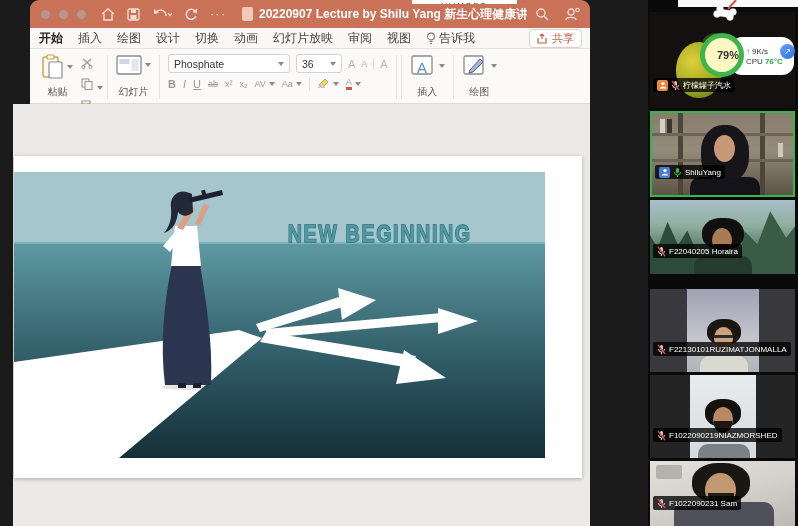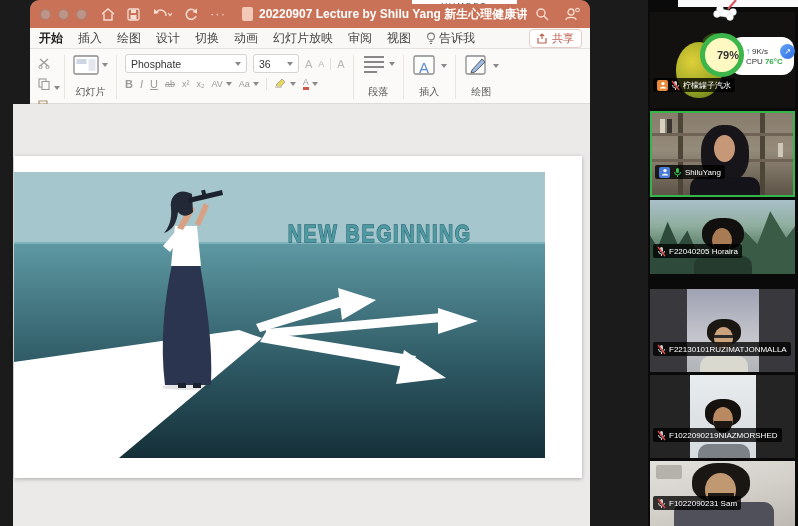--- a/index.html
+++ b/index.html
@@ -197,20 +197,31 @@
     <span class="share-btn">
       <svg width="11" height="11" viewBox="0 0 11 11">
           <path d="M1 5 V10 H9 V5" fill="none" stroke="#bf5f4e" stroke-width="1.2"></path>
           <path d="M5 6 V1 M5 1 L2.8 3.2 M5 1 L7.2 3.2" fill="none" stroke="#bf5f4e" stroke-width="1.2"></path>
         </svg>
       <span>共享</span>
     </span>
   </div>
 
   <div class="toolbar">
+    <div class="grp">
+      <div class="bigicon">
+        <svg width="22" height="26" viewBox="0 0 22 26">
+          <rect x="1" y="3" width="15" height="20" rx="2" fill="none" stroke="#c9a23c" stroke-width="1.4"></rect>
+          <rect x="5" y="1" width="7" height="4" rx="1" fill="#fff" stroke="#c9a23c" stroke-width="1.2"></rect>
+          <rect x="7" y="8" width="13" height="16" rx="1" fill="#fff" stroke="#8b8b8b" stroke-width="1.2"></rect>
+        </svg>
+        <span class="caret"></span>
+      </div>
+      <span class="lbl">粘贴</span>
+    </div>
     <div class="minicol">
       <span><svg width="13" height="11" viewBox="0 0 13 11">
             <line x1="2" y1="1" x2="10" y2="8" stroke="#9a9a9a" stroke-width="1.2"></line>
             <line x1="10" y1="1" x2="2" y2="8" stroke="#9a9a9a" stroke-width="1.2"></line>
             <circle cx="2.5" cy="9" r="1.6" fill="none" stroke="#9a9a9a"></circle>
             <circle cx="9.5" cy="9" r="1.6" fill="none" stroke="#9a9a9a"></circle>
           </svg></span>
       <span><svg width="13" height="12" viewBox="0 0 13 12">
             <rect x="1" y="1" width="7" height="8" fill="none" stroke="#9a9a9a" stroke-width="1.1"></rect>
             <rect x="4" y="3.5" width="7" height="8" fill="#fbfaf9" stroke="#9a9a9a" stroke-width="1.1"></rect>
@@ -264,32 +275,20 @@
         <span><svg width="13" height="11" viewBox="0 0 13 11">
               <path d="M2 8 L8 2 L11 5 L5 11 Z" fill="#e8d75a" stroke="#9a9a9a" stroke-width="0.8"></path>
               <rect x="1" y="9.5" width="7" height="1.5" fill="#cfcac4"></rect>
             </svg></span>
           <span class="caret" style="margin-left:-4px;"></span>
         <span class="fmt sm" style="border-bottom:3px solid #d05a4a;line-height:9px;">A</span>
           <span class="caret" style="margin-left:-4px;"></span>
       </div>
     </div>
     <div class="sep"></div>
-    <div class="grp">
-      <div class="bigicon">
-        <svg width="24" height="20" viewBox="0 0 24 20">
-          <line x1="2" y1="3" x2="22" y2="3" stroke="#6b6b6b" stroke-width="1.6"></line>
-          <line x1="2" y1="8" x2="22" y2="8" stroke="#6b6b6b" stroke-width="1.6"></line>
-          <line x1="2" y1="13" x2="22" y2="13" stroke="#6b6b6b" stroke-width="1.6"></line>
-          <line x1="2" y1="18" x2="15" y2="18" stroke="#6b6b6b" stroke-width="1.6"></line>
-        </svg>
-        <span class="caret"></span>
-      </div>
-      <span class="lbl">段落</span>
-    </div>
     <div class="sep"></div>
     <div class="grp">
       <div class="bigicon">
         <svg width="26" height="24" viewBox="0 0 26 24">
           <rect x="2" y="2" width="20" height="18" rx="1.5" fill="#fff" stroke="#8b8b8b" stroke-width="1.3"></rect>
           <text x="12" y="19" text-anchor="middle" font-size="15" fill="#5b8bd0" font-family="Liberation Sans, sans-serif">A</text>
         </svg>
         <span class="caret"></span>
       </div>
       <span class="lbl">插入</span>

